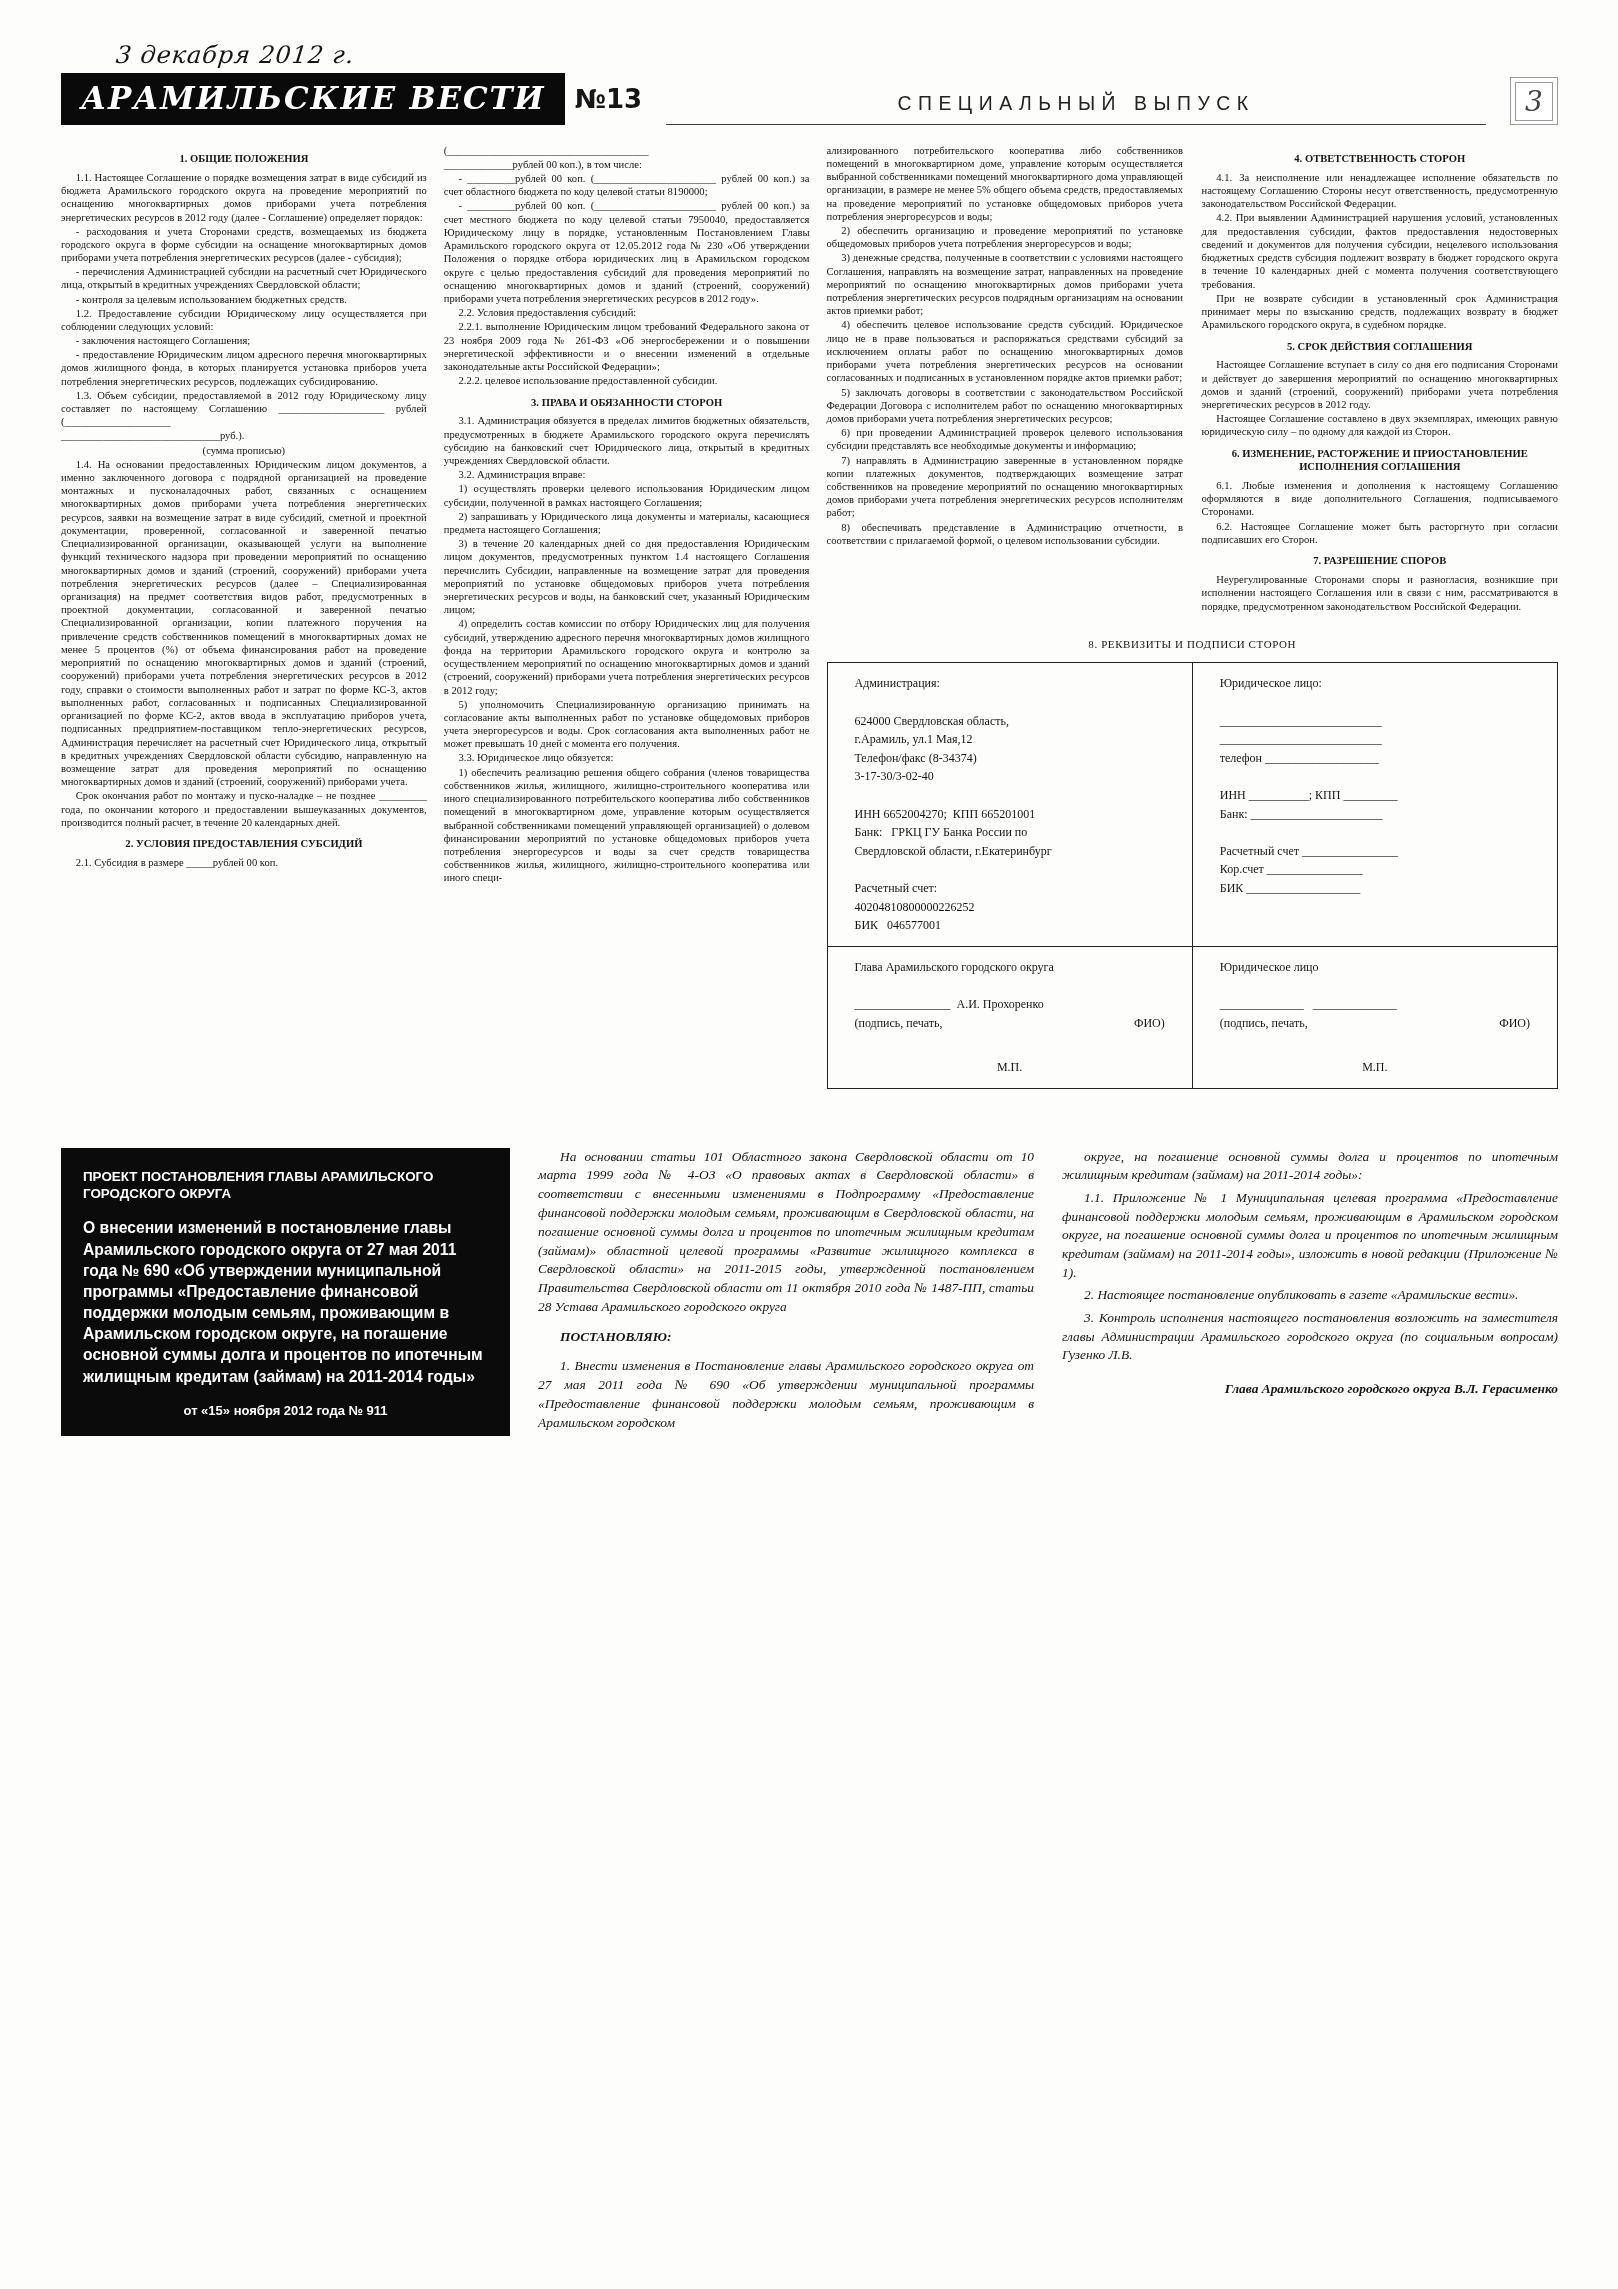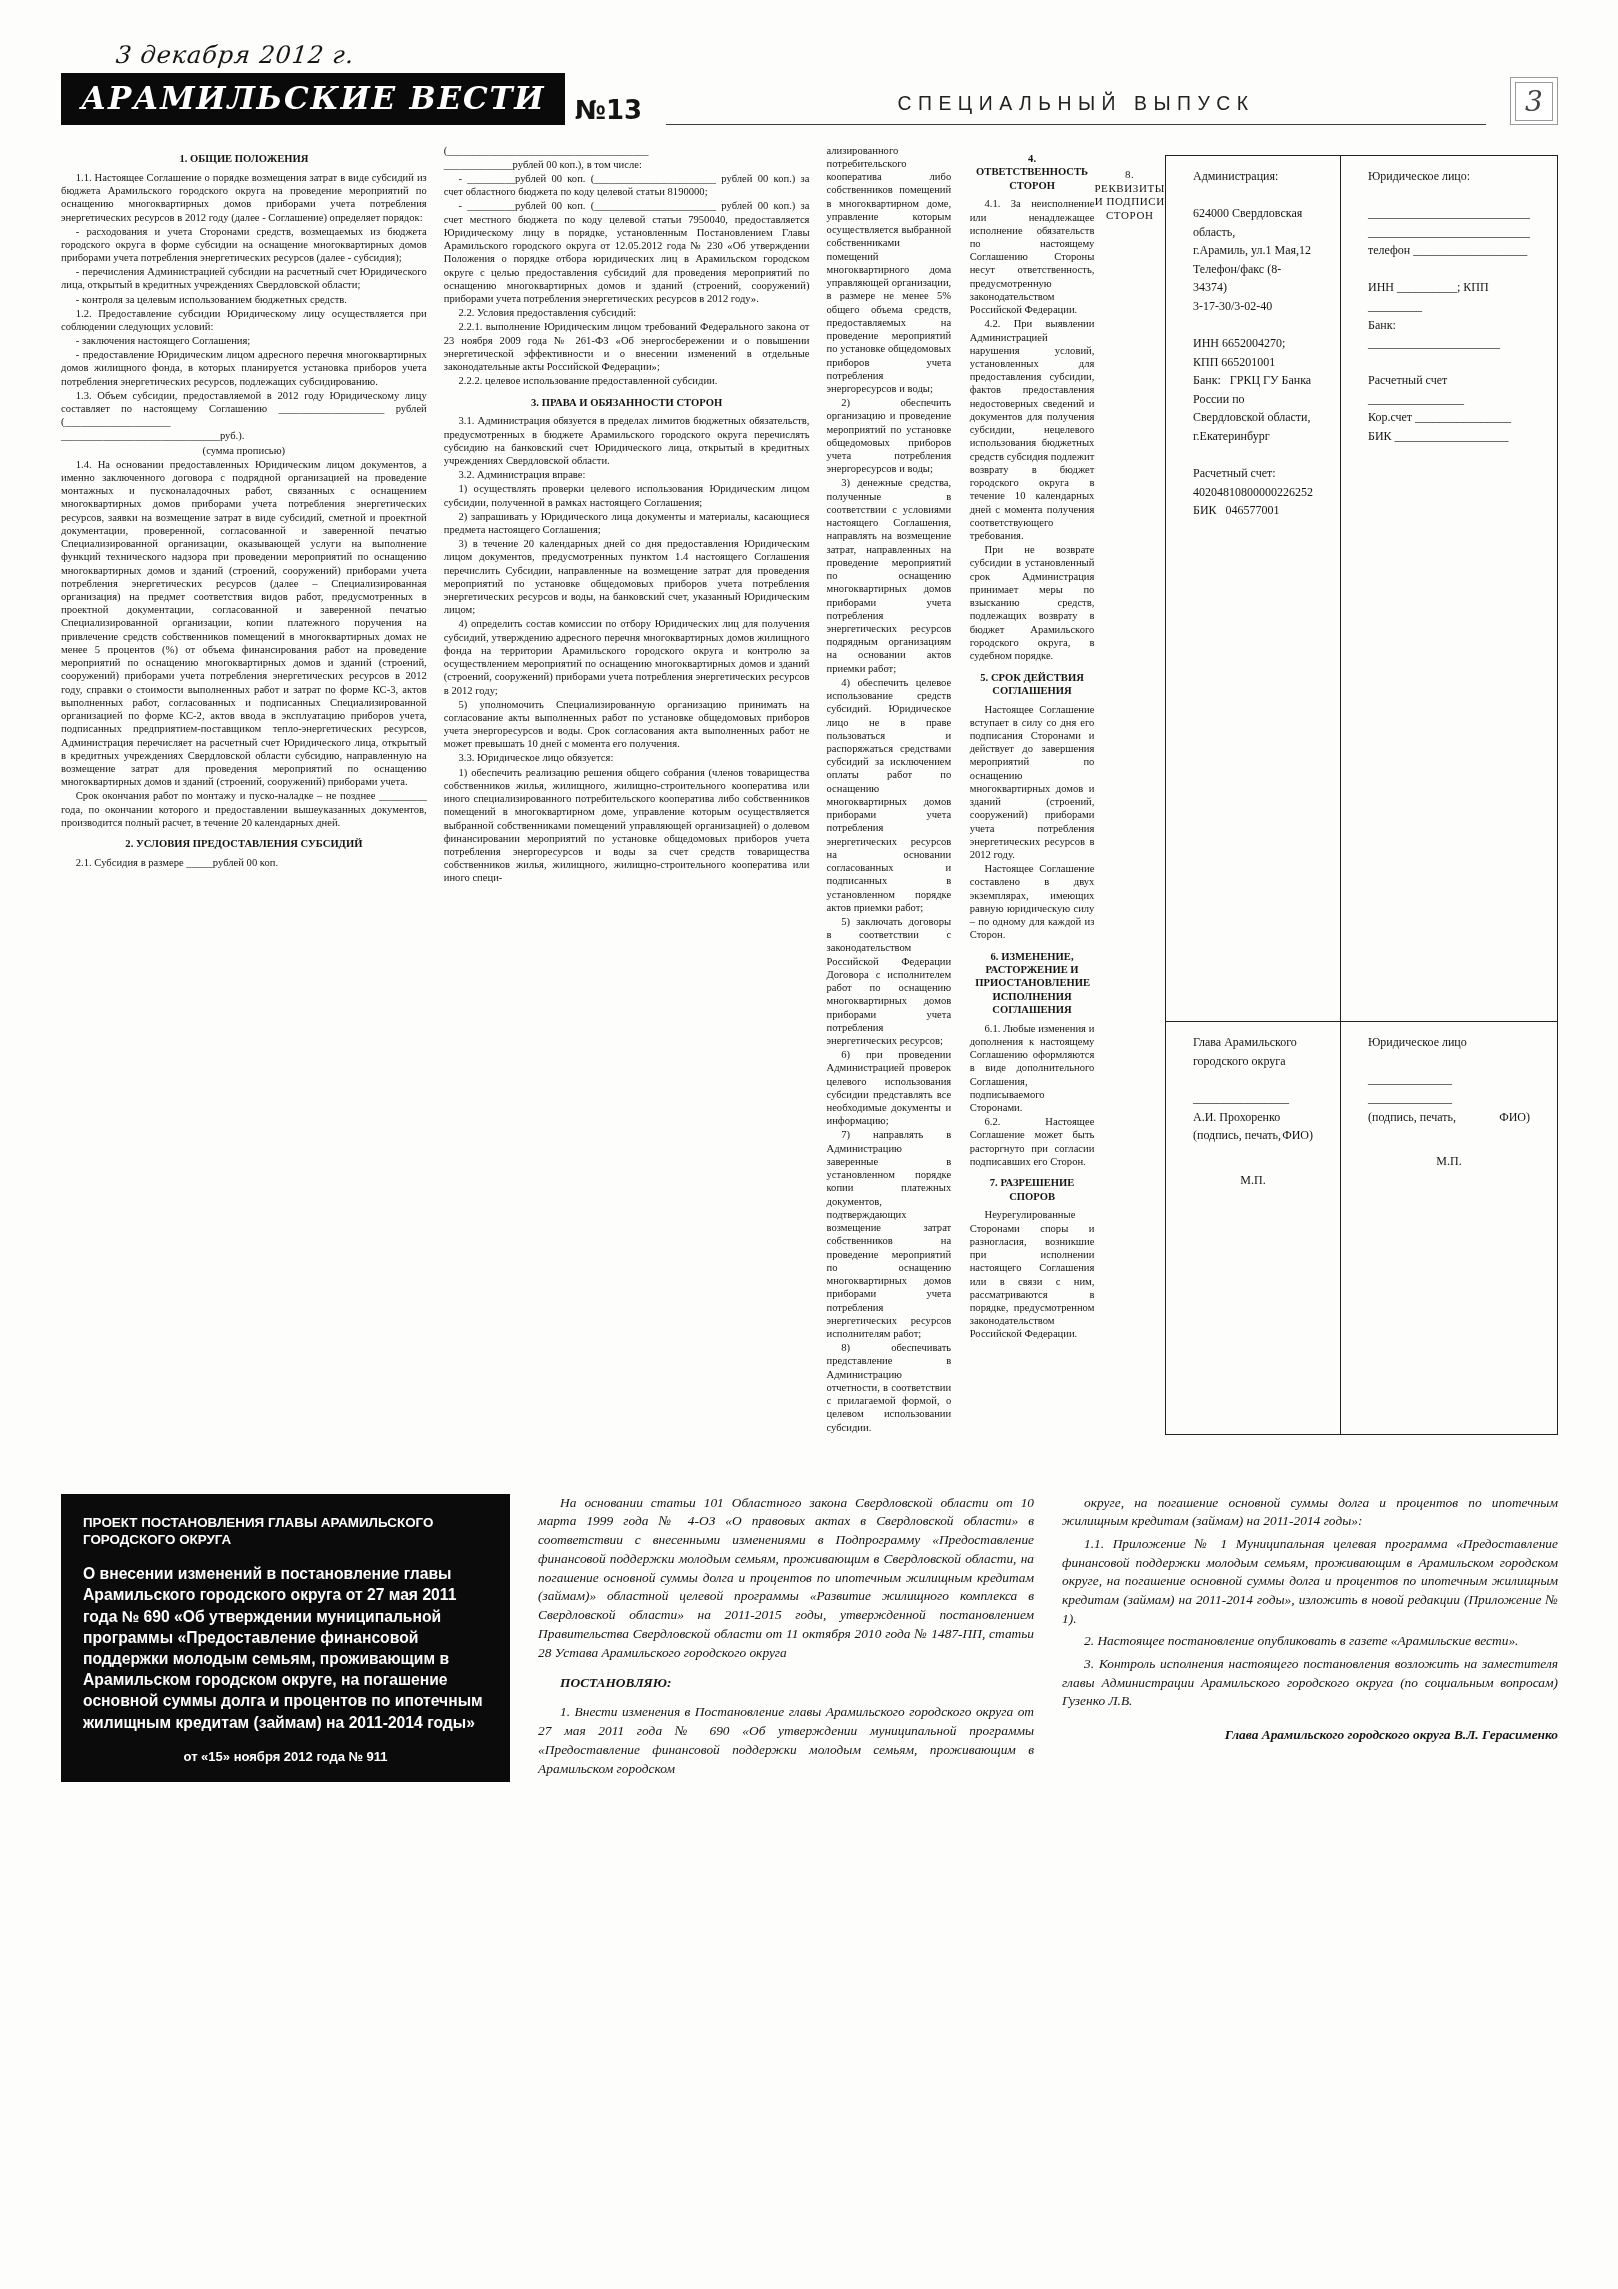--- a/index.html
+++ b/index.html
@@ -4,32 +4,32 @@
 <style>
   * { margin:0; padding:0; box-sizing:border-box; }
   html,body { background:#ffffff; }
   body { font-family:"Liberation Serif", serif; color:#151515; }
   .page { width:1619px; min-height:2290px; margin:0 auto; background:#fdfdfb; padding:41px 61px 55px; position:relative; }
 
   
   .hdr { display:flex; align-items:flex-end; gap:24px; }
   .mast { flex:0 0 auto; }
   .issue-date { font-family:"DejaVu Serif", serif; font-style:italic; font-size:24px; transform:skewX(-6deg); margin:0 0 3.7px 55px; letter-spacing:0.9px; }
-  .mast-row { display:flex; align-items:flex-end; gap:9.2px; }
+  .mast-row { display:flex; align-items:center; gap:9.2px; }
   .mast-box { background:#0a0a0a; color:#ffffff; padding:7.4px 20px 9.2px; font-family:"DejaVu Serif", serif; font-style:italic; font-weight:bold; font-size:31px; letter-spacing:1.8px; white-space:nowrap; }
   .mast-issue { font-family:"DejaVu Sans", sans-serif; font-weight:bold; font-size:26px; }
   .section-title-wrap { flex:1; border-bottom:1.8px solid #3a3a3a; padding-bottom:9.2px; }
   .section-title { text-align:center; font-family:"Liberation Sans", sans-serif; font-size:19.4px; letter-spacing:6.5px; color:#222; }
   .pagenum-box { flex:0 0 auto; width:48px; height:48px; border:0.9px solid #9a9a9a; padding:3.7px; background:#fff; }
   .pagenum-inner { width:100%; height:100%; border:0.9px solid #9a9a9a; display:flex; align-items:center; justify-content:center; font-family:"DejaVu Serif", serif; font-style:italic; font-size:28px; color:#444; }
 
   
   .agreement { display:flex; gap:17px; margin-top:18.5px; font-size:10.6px; line-height:1.25; }
   .col { flex:1; min-width:0; text-align:justify; }
-  .right-half { flex:2; display:flex; flex-direction:row; min-width:0; }
+  .right-half { flex:2; display:flex; flex-direction:column; min-width:0; }
   .cols34 { display:flex; gap:18.5px; }
   .cols34 .col { flex:1; }
   .h { font-weight:700; text-align:center; text-indent:0; margin:8.3px 5.5px 5.5px; }
   .p { text-indent:14.8px; margin-bottom:0.9px; }
   .pn { text-indent:0; margin-bottom:0.9px; }
   .c { text-align:center; margin-bottom:0.9px; }
 
   .sec8-title { text-align:center; letter-spacing:0.6px; font-size:11px; margin-top:24px; }
   .req-table { width:100%; border-collapse:collapse; margin-top:11px; font-size:12px; text-align:left; }
   .req-table td { border:0.9px solid #222; padding:11px 27px; vertical-align:top; width:50%; line-height:1.55; }

